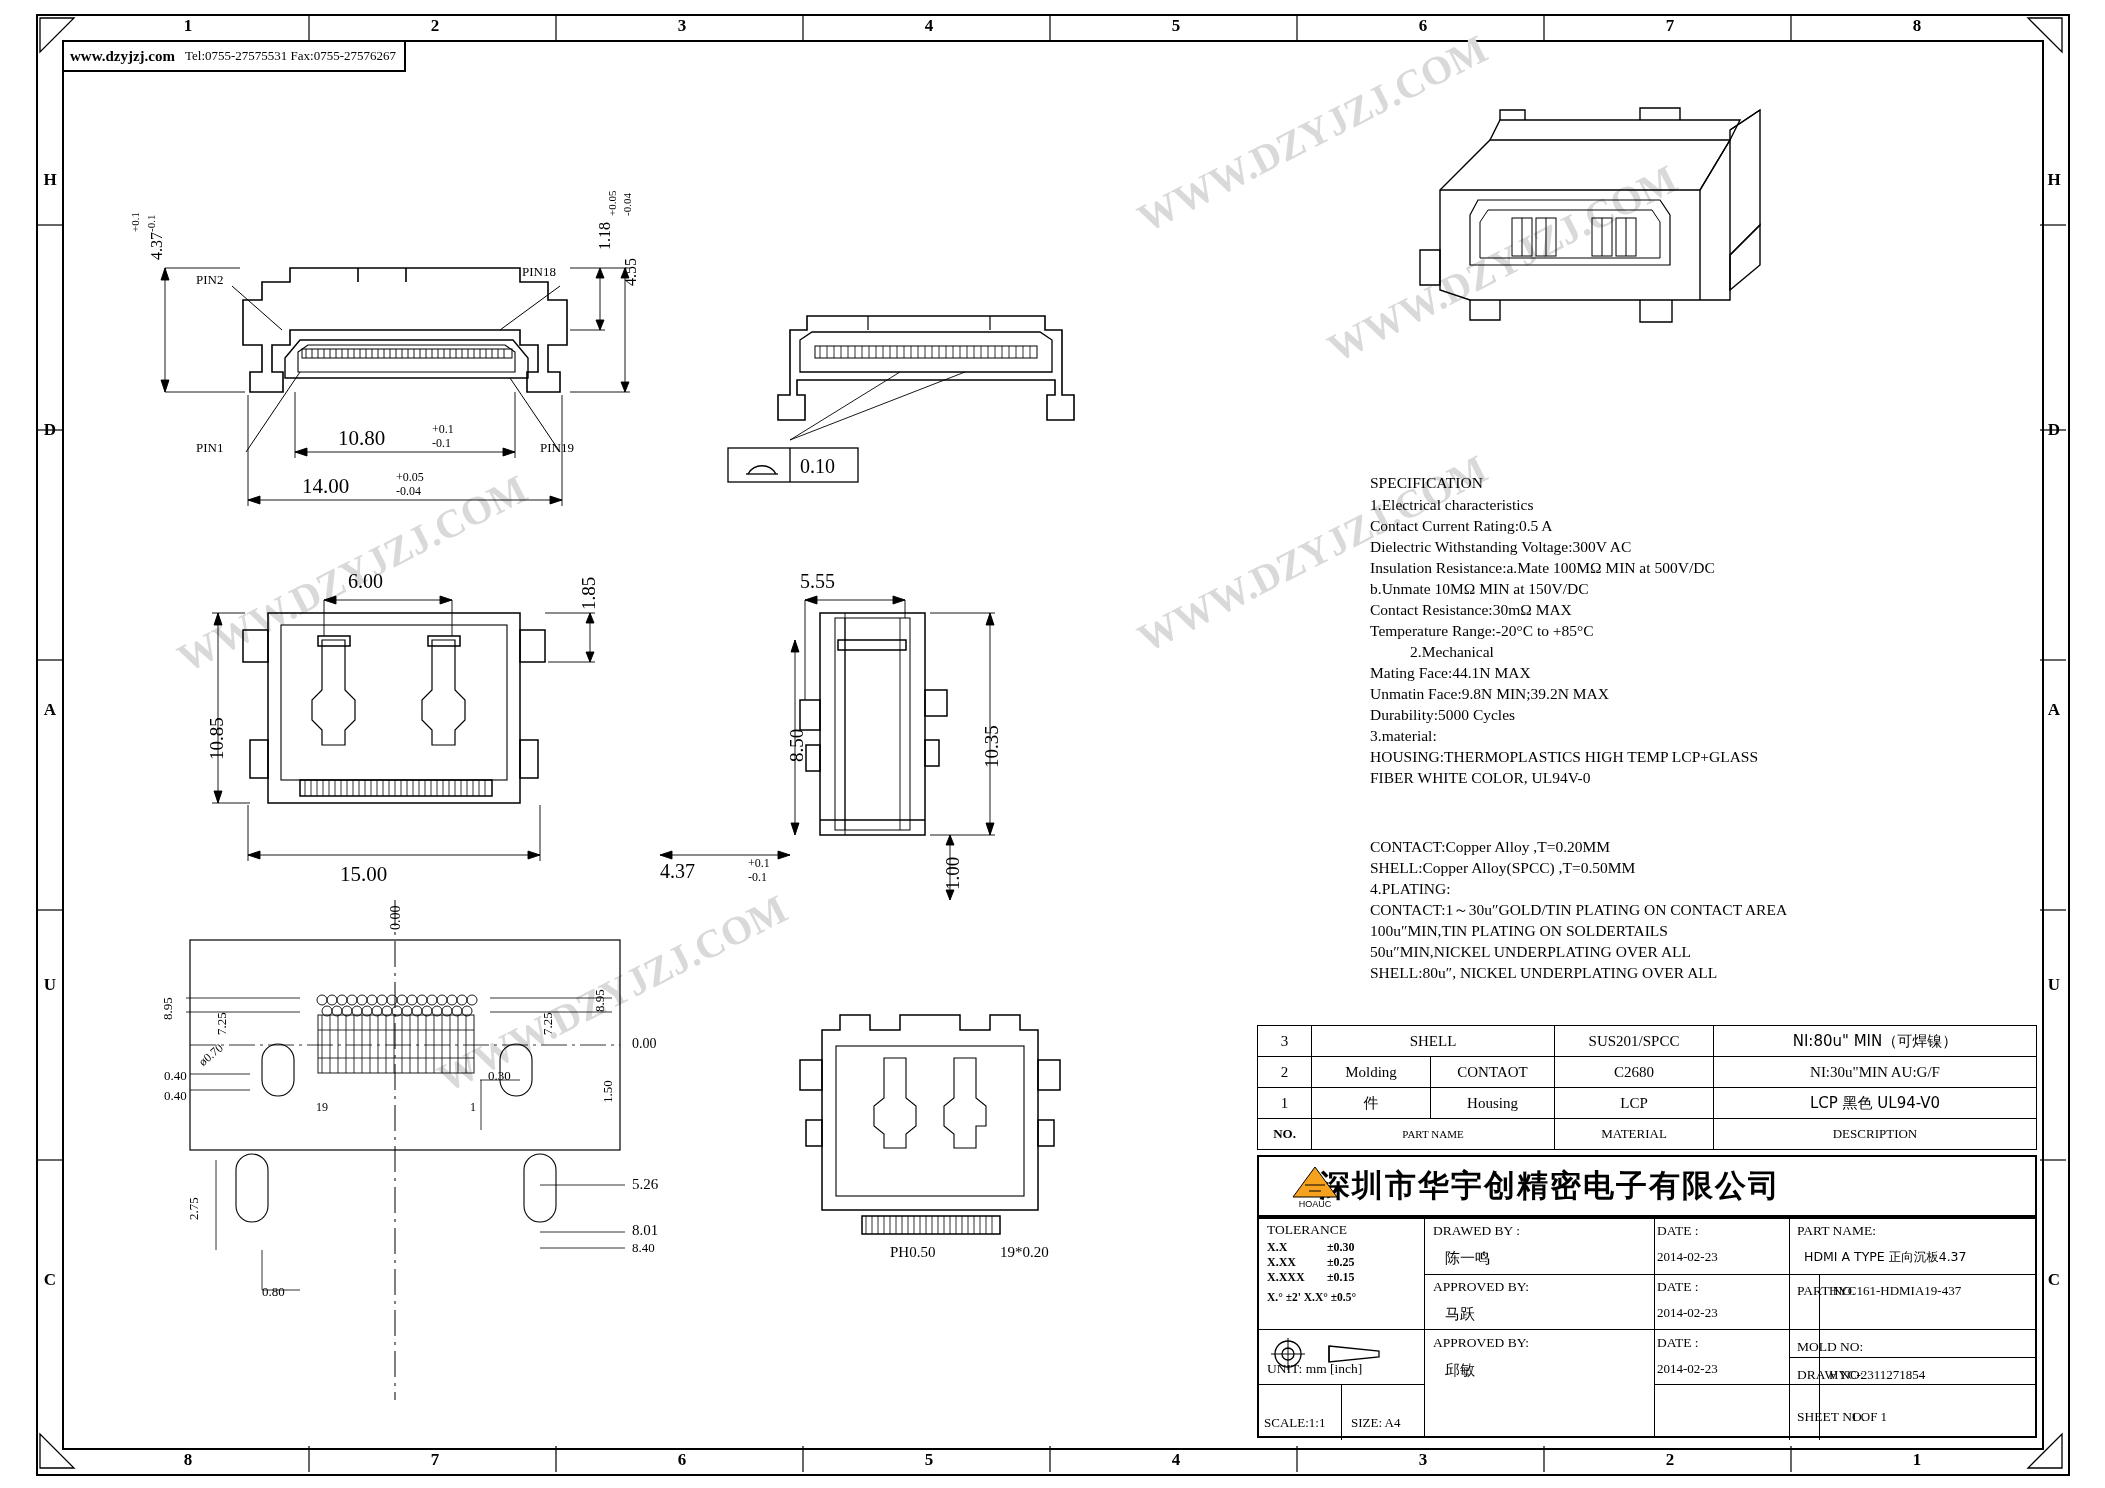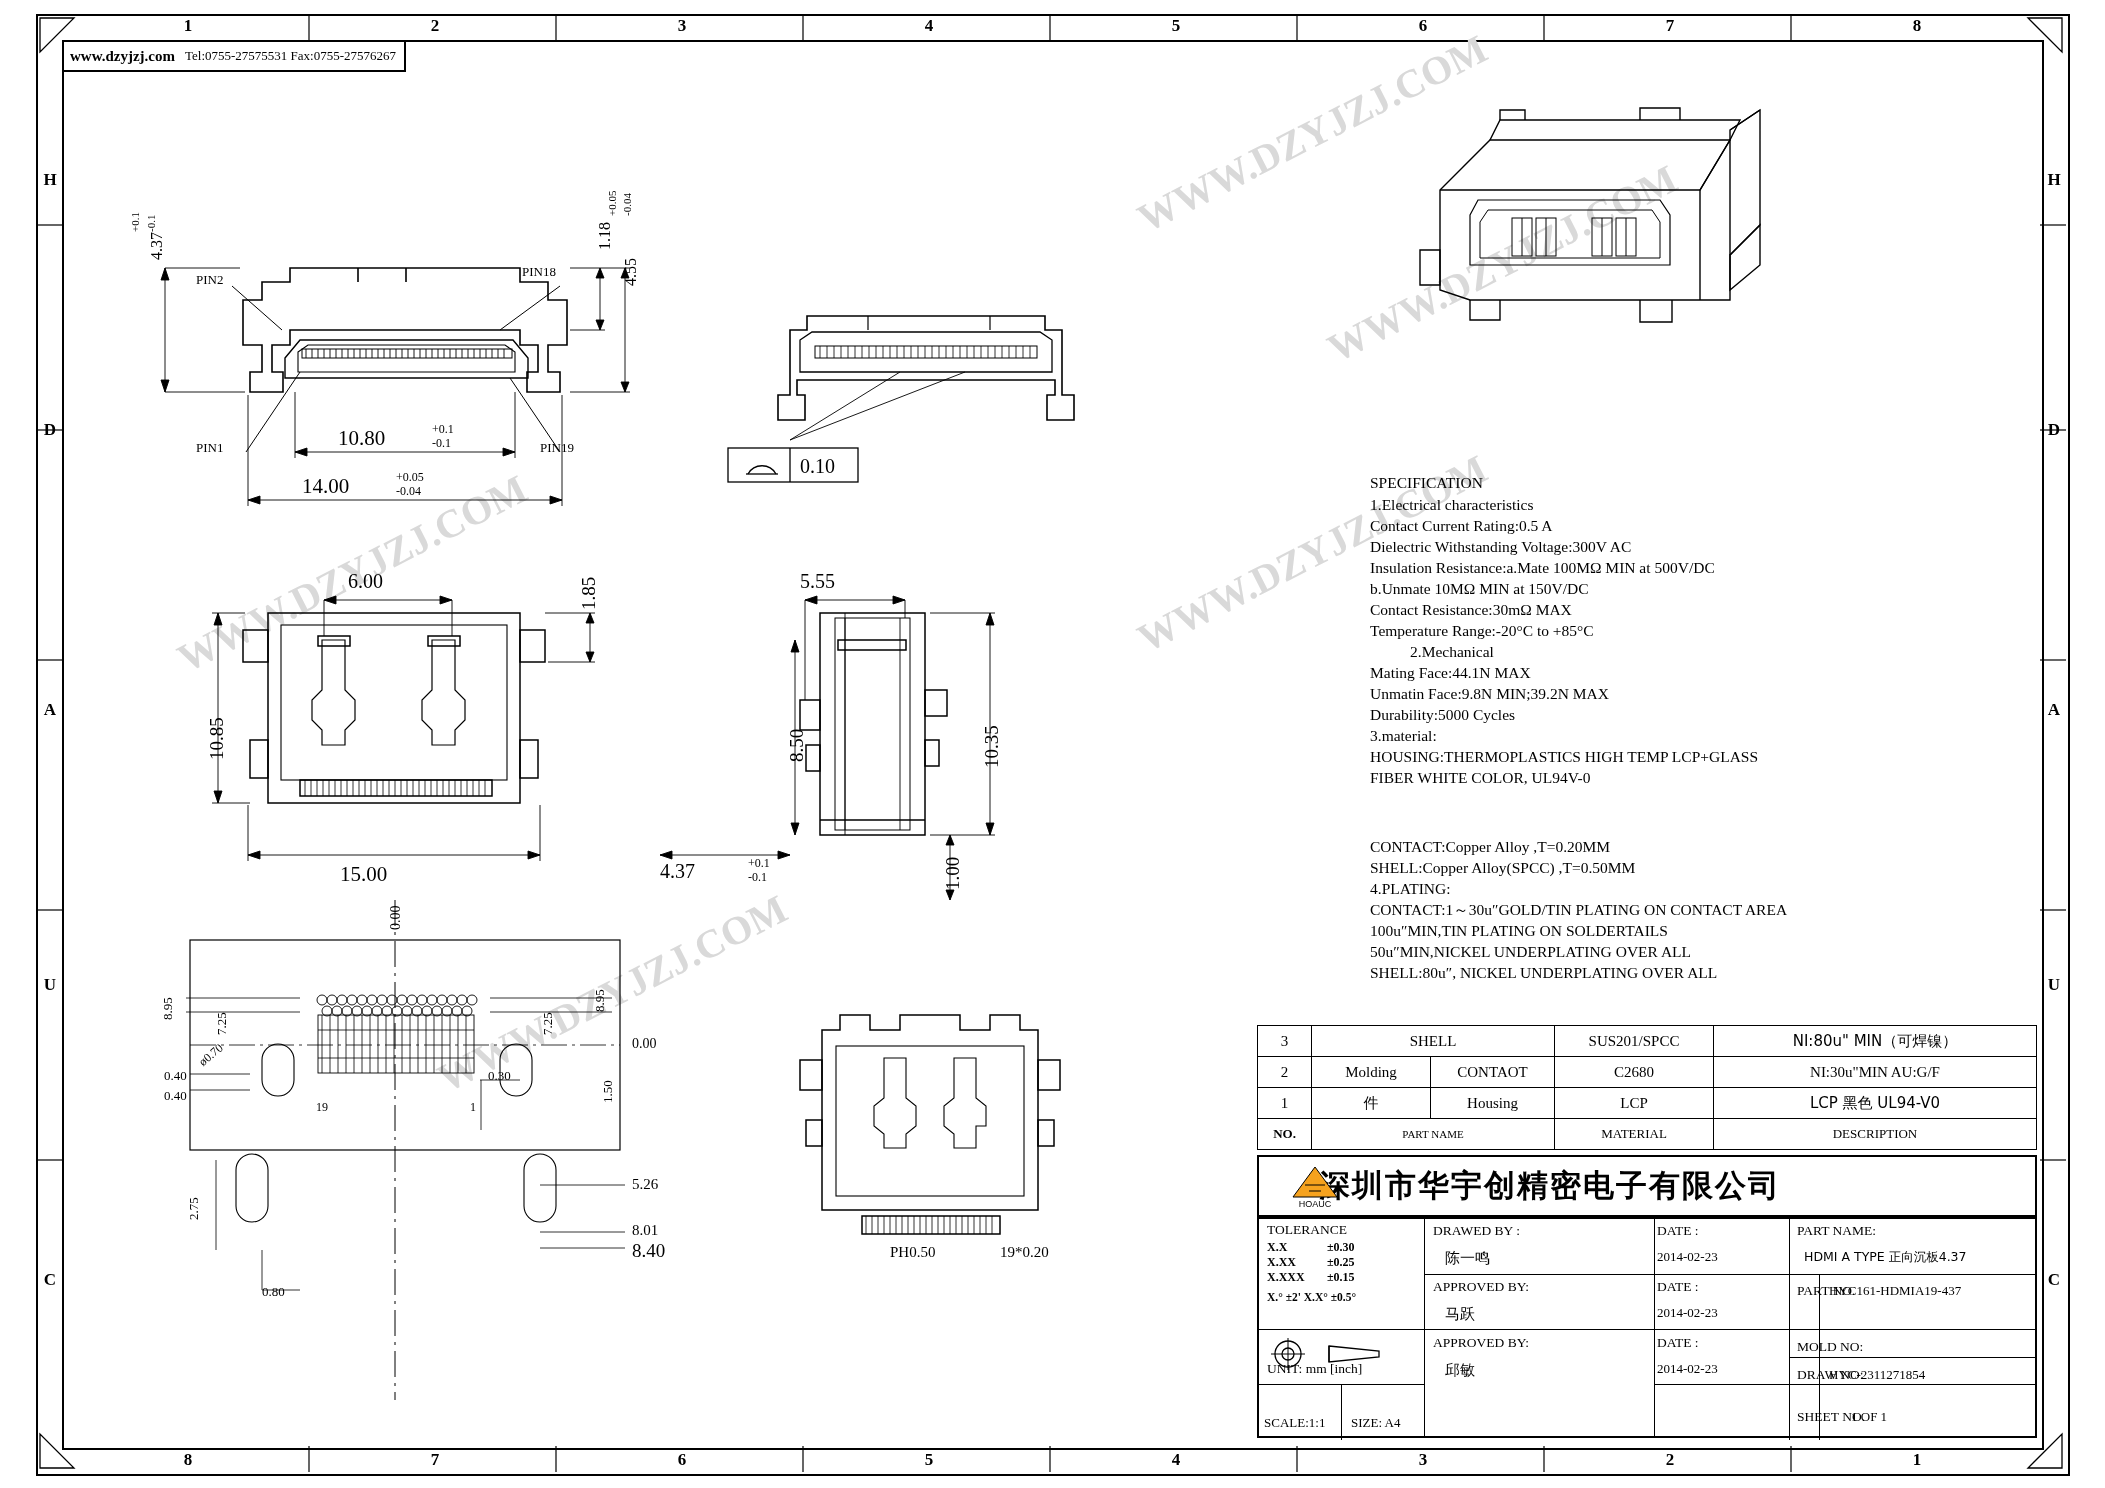--- a/index.html
+++ b/index.html
@@ -598,21 +598,21 @@
   <div class="t" style="left:540px;top:1035px;font-size:13px;transform:rotate(-90deg);transform-origin:left top;">7.25</div>
   <div class="t" style="left:196px;top:1058px;font-size:12px;transform:rotate(-40deg);transform-origin:left top;">ø0.70</div>
   <div class="t" style="left:164px;top:1068px;font-size:13px;">0.40</div>
   <div class="t" style="left:164px;top:1088px;font-size:13px;">0.40</div>
   <div class="t" style="left:488px;top:1068px;font-size:13px;">0.30</div>
   <div class="t" style="left:600px;top:1103px;font-size:13px;transform:rotate(-90deg);transform-origin:left top;">1.50</div>
   <div class="t" style="left:186px;top:1220px;font-size:13px;transform:rotate(-90deg);transform-origin:left top;">2.75</div>
   <div class="t" style="left:262px;top:1284px;font-size:13px;">0.80</div>
   <div class="t" style="left:632px;top:1176px;font-size:15px;">5.26</div>
   <div class="t" style="left:632px;top:1222px;font-size:15px;">8.01</div>
-  <div class="t" style="left:632px;top:1240px;font-size:19px;">8.40</div>
+  <div class="t" style="left:632px;top:1240px;font-size:13px;">8.40</div>
   <div class="t" style="left:316px;top:1100px;font-size:12px;">19</div>
   <div class="t" style="left:470px;top:1100px;font-size:12px;">1</div>
   <div class="t" style="left:890px;top:1244px;font-size:15px;">PH0.50</div>
   <div class="t" style="left:1000px;top:1244px;font-size:15px;">19*0.20</div>
 
   <div class="spec" style="left:1370px;top:472px;">SPECIFICATION</div>
   <div style="position:absolute;left:1370px;top:494px;">
     <div class="spec" style="position:relative;left:0;top:0;">1.Electrical characteristics</div>
     <div class="spec" style="position:relative;">   Contact Current Rating:0.5 A</div>
     <div class="spec" style="position:relative;">   Dielectric Withstanding Voltage:300V AC</div>

